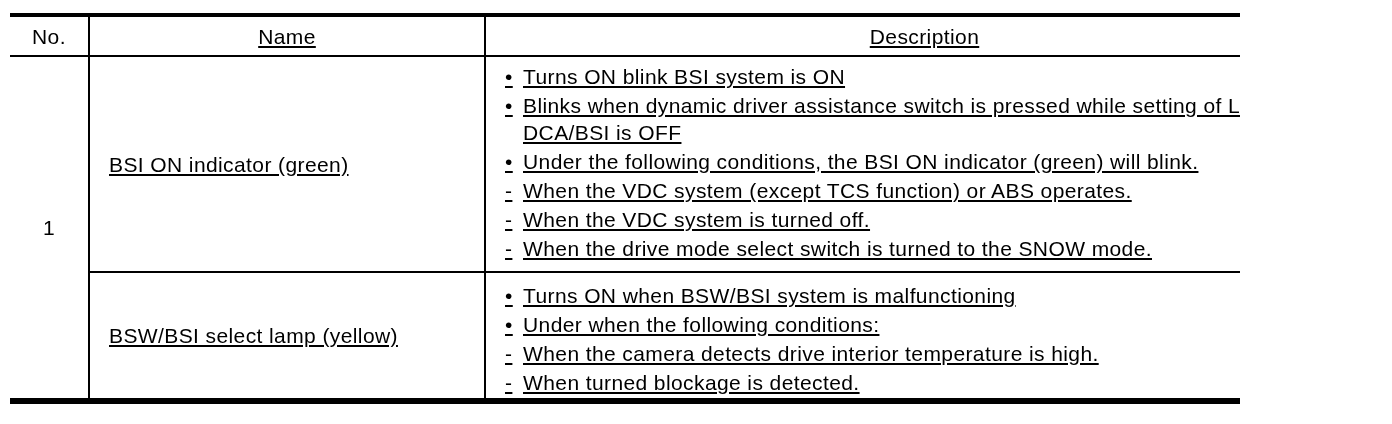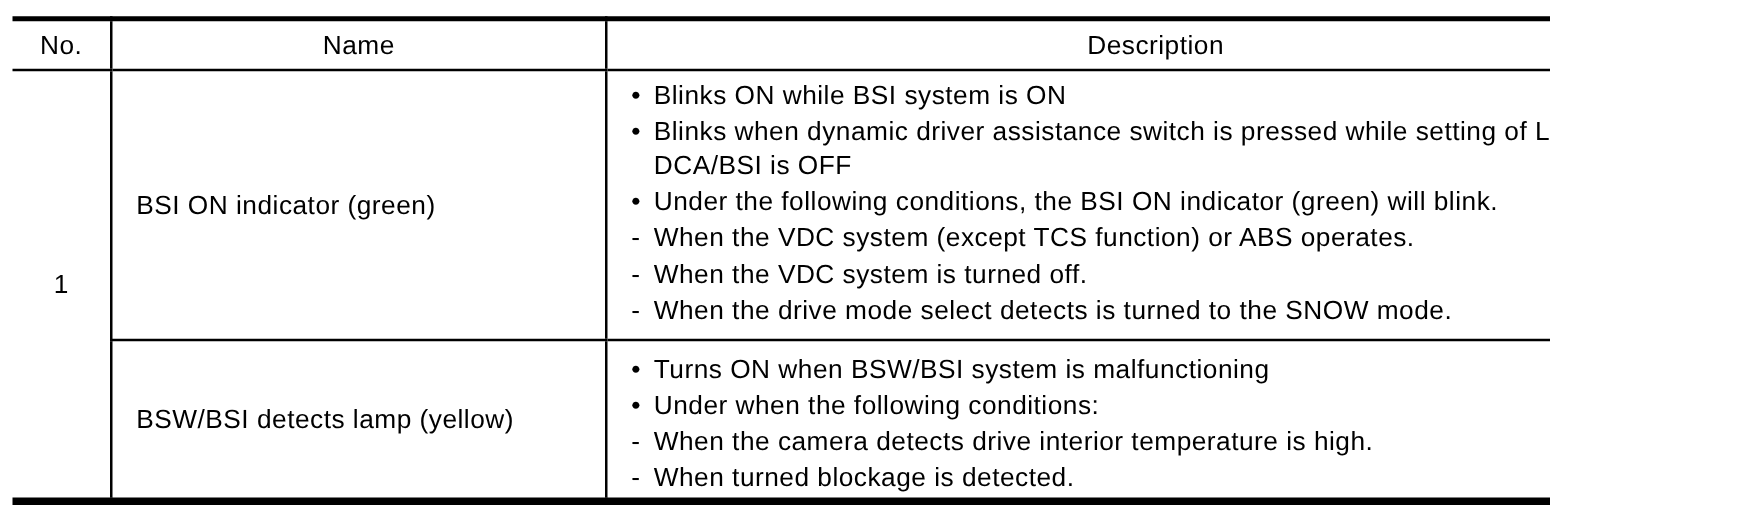--- a/index.html
+++ b/index.html
@@ -33,21 +33,21 @@
   col.col-name { width: 396px; }
   col.col-desc { width: 878px; }
   th {
     font-weight: 400;
     text-align: center;
     vertical-align: middle;
     height: 38px;
     padding: 0;
     border-bottom: 2px solid #000;
   }
-  .vline { border-left: 2px solid #000; }
+  .vline { border-left: 2px solid #000; text-decoration: underline; }
   tr.row-a { height: 216px; }
   tr.row-b { height: 128px; }
   tr.row-a td.name-cell,
   tr.row-a td.desc-cell { border-bottom: 2px solid #000; }
   td.no-cell {
     text-align: center;
     vertical-align: middle;
     padding: 0;
   }
   td.name-cell {
@@ -90,48 +90,48 @@
       </tr>
     </thead>
     <tbody>
       <tr class="row-a">
         <td class="no-cell" rowspan="2">1</td>
         <td class="name-cell vline">BSI ON indicator (green)</td>
         <td class="desc-cell vline">
           <div class="desc-list">
               <div class="li">
                 <span class="marker">•</span>
-                <span class="txt">Blinks ON while BSI system is ON</span>
+                <span class="txt">Turns ON blink BSI system is ON</span>
               </div>
               <div class="li">
                 <span class="marker">•</span>
                 <span class="txt">Blinks when dynamic driver assistance switch is pressed while setting of LDP/
 DCA/BSI is OFF</span>
               </div>
               <div class="li">
                 <span class="marker">•</span>
                 <span class="txt">Under the following conditions, the BSI ON indicator (green) will blink.</span>
               </div>
               <div class="li">
                 <span class="marker">-</span>
                 <span class="txt">When the VDC system (except TCS function) or ABS operates.</span>
               </div>
               <div class="li">
                 <span class="marker">-</span>
                 <span class="txt">When the VDC system is turned off.</span>
               </div>
               <div class="li">
                 <span class="marker">-</span>
-                <span class="txt">When the drive mode select detects is turned to the SNOW mode.</span>
+                <span class="txt">When the drive mode select switch is turned to the SNOW mode.</span>
               </div>
             </div>
         </td>
       </tr>
       <tr class="row-b">
-        <td class="name-cell vline">BSW/BSI detects lamp (yellow)</td>
+        <td class="name-cell vline">BSW/BSI select lamp (yellow)</td>
         <td class="desc-cell vline">
           <div class="desc-list">
               <div class="li">
                 <span class="marker">•</span>
                 <span class="txt">Turns ON when BSW/BSI system is malfunctioning</span>
               </div>
               <div class="li">
                 <span class="marker">•</span>
                 <span class="txt">Under when the following conditions:</span>
               </div>

